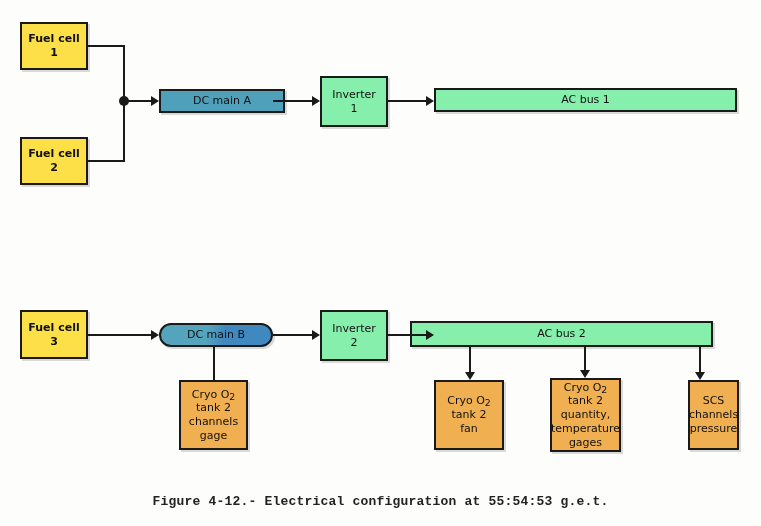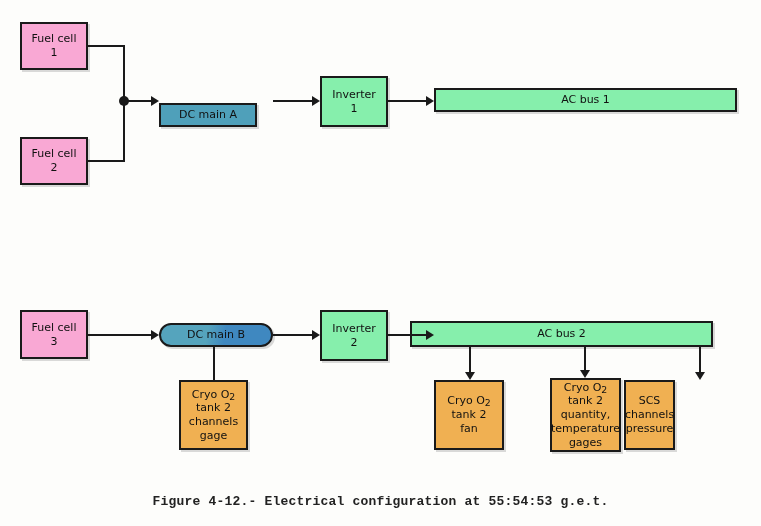--- a/index.html
+++ b/index.html
@@ -21,21 +21,21 @@
     display: flex;
     flex-direction: column;
     align-items: center;
     justify-content: center;
     text-align: center;
     font-size: 11px;
     line-height: 1.25;
     color: #111;
     box-shadow: 2px 2px 0 rgba(110,110,110,0.25);
   }
-  .yellow { background: #f9a8d4; }
+  .yellow { background: #fde047; font-weight: bold; }
   .teal   { background: #4fa0ba; }
   .teal-b { background: linear-gradient(100deg, #55a4bd 42%, #3f88c0 58%); border-radius: 12px; }
   .pink   { background: #86efac; }
   .orange { background: #f0b052; }
 
   .line {
     position: absolute;
     background: #1a1a1a;
   }
   .dot {
@@ -85,21 +85,21 @@
   <div class="box yellow" style="left:20px; top:22px; width:68px; height:48px;">
     <div>Fuel cell</div>
     <div>1</div>
   </div>
 
   <div class="box yellow" style="left:20px; top:137px; width:68px; height:48px;">
     <div>Fuel cell</div>
     <div>2</div>
   </div>
 
-  <div class="box teal" style="left:159px; top:89px; width:98px; height:24px;margin-top:14px;">
+  <div class="box teal" style="left:159px; top:89px; width:126px; height:24px;">
     <div>DC main A</div>
   </div>
 
   <div class="box pink" style="left:320px; top:76px; width:68px; height:51px;">
     <div>Inverter</div>
     <div>1</div>
   </div>
 
   <div class="box pink" style="left:434px; top:88px; width:303px; height:24px;">
     <div>AC bus 1</div>
@@ -148,21 +148,21 @@
   </div>
 
   <div class="box orange" style="left:550px; top:378px; width:71px; height:74px;">
     <div><span>Cryo O</span><span class="sub">2</span></div>
     <div>tank 2</div>
     <div>quantity,</div>
     <div>temperature</div>
     <div>gages</div>
   </div>
 
-  <div class="box orange" style="left:624px; top:380px; width:51px; height:70px;">
+  <div class="box orange" style="left:688px; top:380px; width:51px; height:70px;">
     <div>SCS</div>
     <div>channels</div>
     <div>pressure</div>
   </div>
 
   <div class="line" style="left:88px; top:334px; width:65px; height:2px;"></div>
   <div class="arrow-right" style="left:151px; top:330px;"></div>
   <div class="line" style="left:273px; top:334px; width:41px; height:2px;"></div>
   <div class="arrow-right" style="left:312px; top:330px;"></div>
   <div class="line" style="left:388px; top:334px; width:40px; height:2px;"></div>

